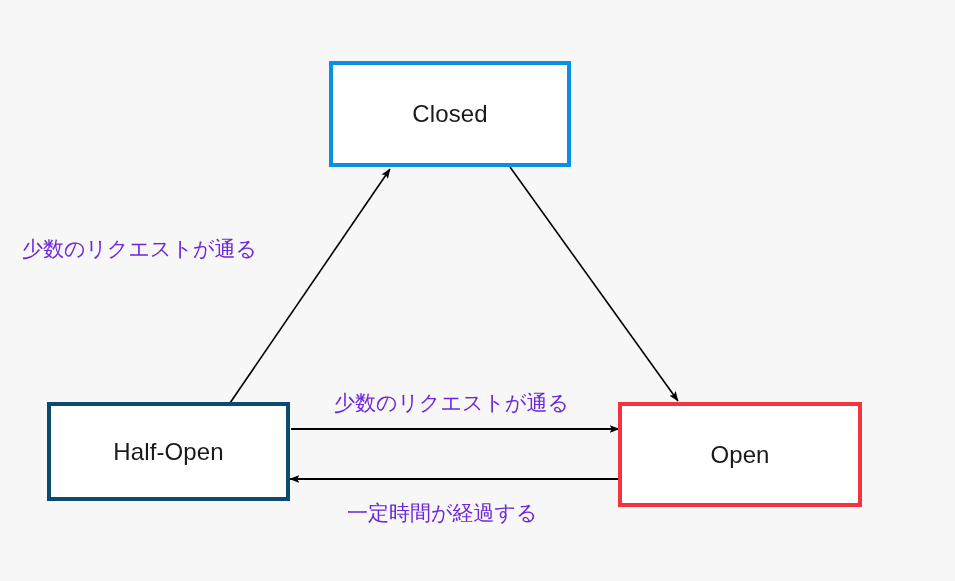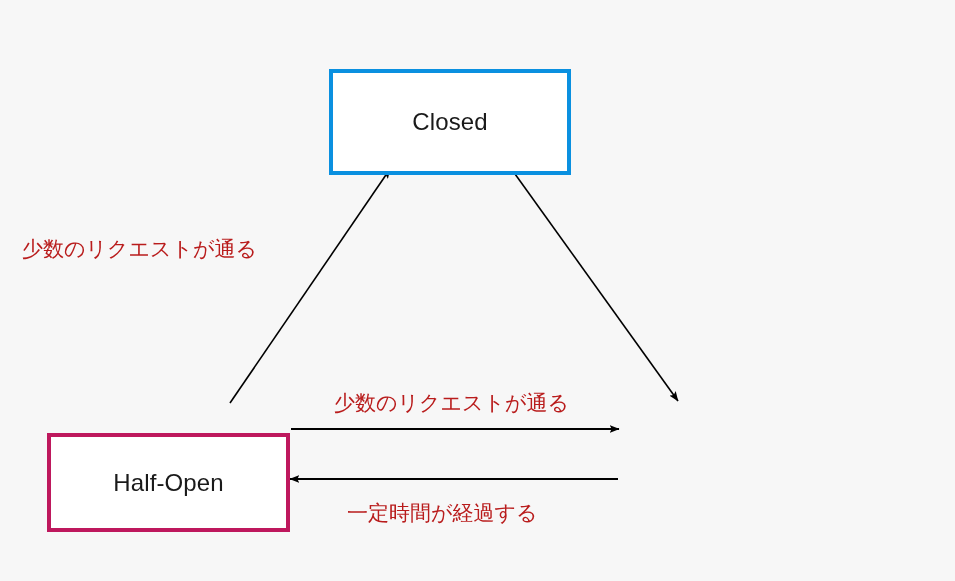--- a/index.html
+++ b/index.html
@@ -38,45 +38,44 @@
   }
   .state-label {
     font-size: 24px;
     line-height: 1;
     color: #1a1a1a;
     letter-spacing: 0.1px;
     white-space: nowrap;
   }
   #node-closed {
     left: 329px;
-    top: 69px;
+    top: 61px;
     width: 242px;
     height: 106px;
     border: 4px solid #0a90e0;
   }
   #node-half-open {
     left: 47px;
     top: 402px;
     width: 243px;
     height: 99px;
-    border: 4px solid #be185d;
-    margin-top: 31px;
+    border: 4px solid #0c4a6e;
   }
   #node-open {
     left: 618px;
     top: 402px;
     width: 244px;
     height: 105px;
     border: 4px solid #f5333f;
   }
   .edge-label {
     position: absolute;
     font-size: 21px;
     line-height: 1.15;
-    color: #b91c1c;
+    color: #6d28d9;
     white-space: nowrap;
   }
   #label-half-to-closed {
     left: 22px;
     top: 237px;
   }
   #label-closed-to-open {
     left: 604px;
     top: 237px;
   }
@@ -112,20 +111,23 @@
   </svg>
 
   <div class="state-node" id="node-closed">
     <span class="state-label">Closed</span>
   </div>
 
   <div class="state-node" id="node-half-open">
     <span class="state-label">Half-Open</span>
   </div>
 
+  <div class="state-node" id="node-open">
+    <span class="state-label">Open</span>
+  </div>
 
   <div class="edge-label" id="label-half-to-closed">少数のリクエストが通る</div>
 
 
   <div class="edge-label" id="label-half-to-open">少数のリクエストが通る</div>
 
   <div class="edge-label" id="label-open-to-half">一定時間が経過する</div>
 
 </div>
 

